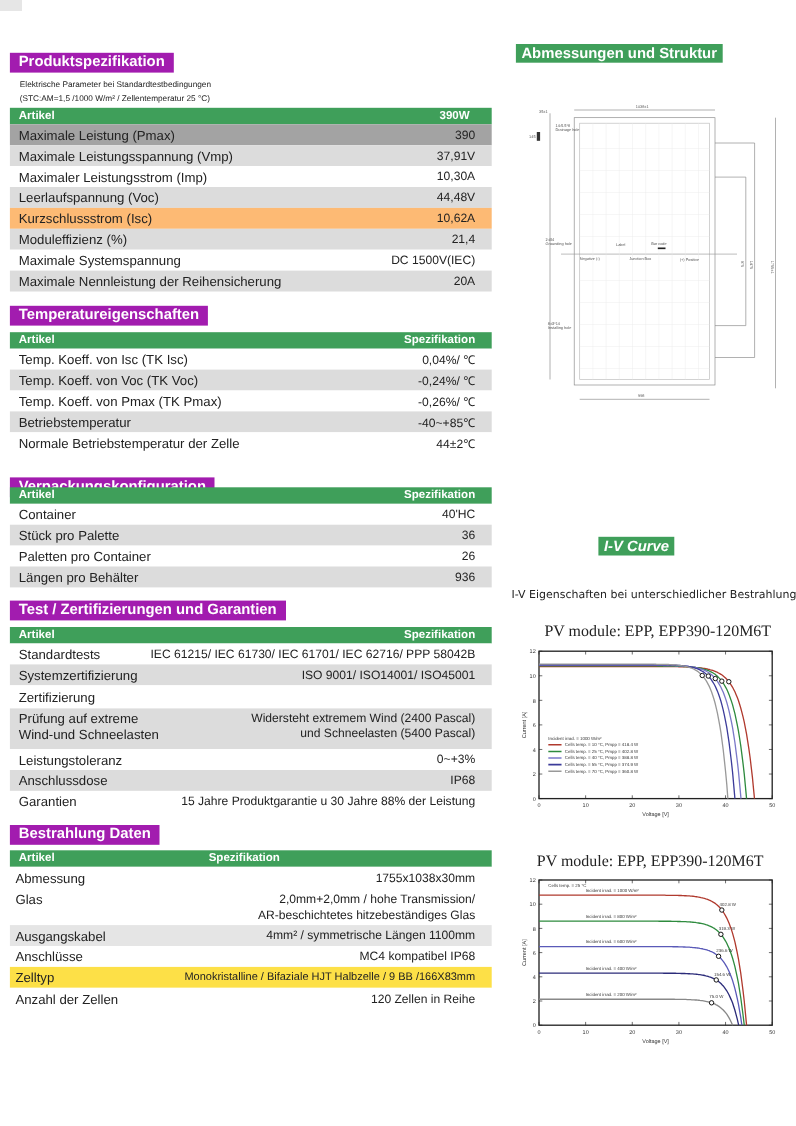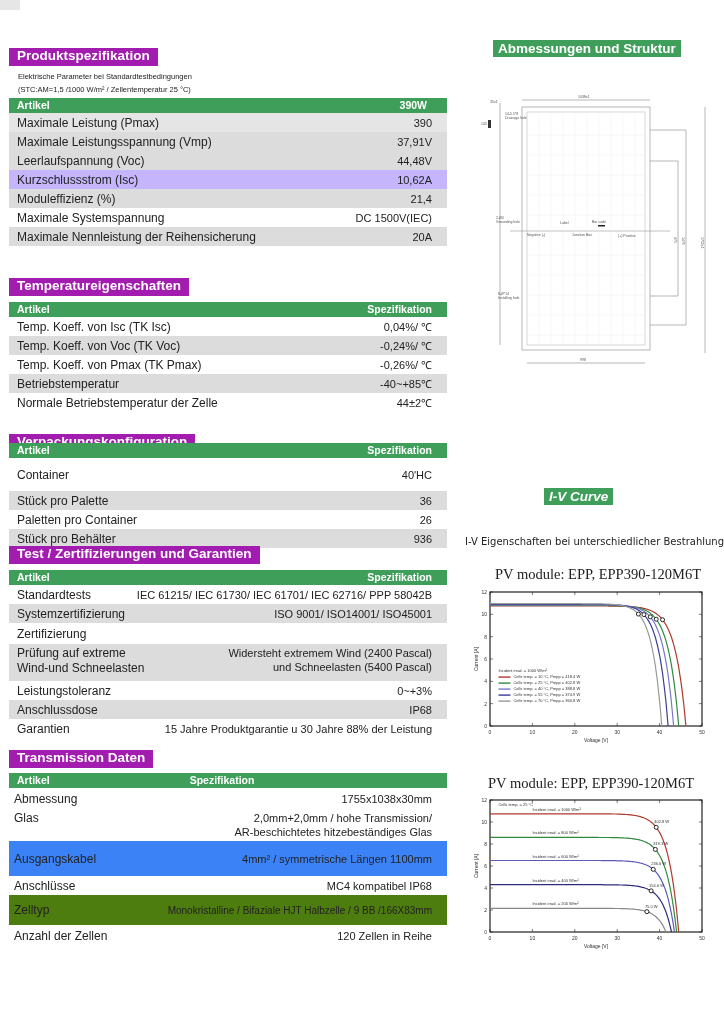--- a/index.html
+++ b/index.html
@@ -48,33 +48,37 @@
   <div class="subnote" style="top:70px; left:9px;">
     <div>Elektrische Parameter bei Standardtestbedingungen</div>
     <div>(STC:AM=1,5 /1000 W/m² / Zellentemperatur 25 °C)</div>
   </div>
   <div class="table" style="top:98px;">
     <div class="thead">
       <span>Artikel</span>
       <span style="padding-right:5px;">390W</span>
     </div>
     <div class="rows">
-      <div class="row" style="height:19px;background:#e5e5e5">
+      <div class="row" style="height:19px;background:#a3a3a3">
           <span class="k">Maximale Leistung (Pmax)</span>
           <span class="v">390</span>
         </div>
       <div class="row" style="height:19px;background:#dcdcdc">
           <span class="k">Maximale Leistungsspannung (Vmp)</span>
           <span class="v">37,91V</span>
         </div>
+      <div class="row" style="height:19px;background:#fff">
+          <span class="k">Maximaler Leistungsstrom (Imp)</span>
+          <span class="v">10,30A</span>
+        </div>
       <div class="row" style="height:19px;background:#dcdcdc">
           <span class="k">Leerlaufspannung (Voc)</span>
           <span class="v">44,48V</span>
         </div>
-      <div class="row" style="height:19px;background:#c4b5fd">
+      <div class="row" style="height:19px;background:#fdba74">
           <span class="k">Kurzschlussstrom (Isc)</span>
           <span class="v">10,62A</span>
         </div>
       <div class="row" style="height:19px;background:#dcdcdc">
           <span class="k">Moduleffizienz (%)</span>
           <span class="v">21,4</span>
         </div>
       <div class="row" style="height:19px;background:#fff">
           <span class="k">Maximale Systemspannung</span>
           <span class="v">DC 1500V(IEC)</span>
@@ -113,34 +117,34 @@
         <span class="v">44±2℃</span>
       </div>
   </div>
 
   <div class="section-title" style="top:396px;margin-top:38px;">Verpackungskonfiguration</div>
   <div class="table" style="top:443px;">
     <div class="thead">
       <span>Artikel</span>
       <span>Spezifikation</span>
     </div>
-    <div class="row" style="height:33px;background:#fff">
+    <div class="row" style="height:19px;background:#fff">
         <span class="k">Container</span>
         <span class="v">40'HC</span>
       </div>
     <div class="row" style="height:19px;background:#dcdcdc">
         <span class="k">Stück pro Palette</span>
         <span class="v">36</span>
       </div>
     <div class="row" style="height:19px;background:#fff">
         <span class="k">Paletten pro Container</span>
         <span class="v">26</span>
       </div>
     <div class="row" style="height:19px;background:#dcdcdc">
-        <span class="k">Stück pro Behälter</span>
+        <span class="k">Längen pro Behälter</span>
         <span class="v">936</span>
       </div>
   </div>
 
   <div class="section-title" style="top:546px;">Test / Zertifizierungen und Garantien</div>
   <div class="table" style="top:570px;">
     <div class="thead">
       <span>Artikel</span>
       <span>Spezifikation</span>
     </div>
@@ -168,55 +172,55 @@
     <div class="row" style="height:19px;background:#dcdcdc">
         <span class="k">Anschlussdose</span>
         <span class="v">IP68</span>
       </div>
     <div class="row" style="height:19px;background:#fff">
         <span class="k">Garantien</span>
         <span class="v">15 Jahre Produktgarantie u 30 Jahre 88% der Leistung</span>
       </div>
   </div>
 
-  <div class="section-title" style="top:750px;">Transmission Daten</div>
+  <div class="section-title" style="top:750px;">Bestrahlung Daten</div>
   <div class="table" style="top:773px;">
     <div class="thead" style="justify-content:flex-start;">
       <span>Artikel</span>
       <span style="margin-left:140px;">Spezifikation</span>
     </div>
     <div class="row" style="height:21px;background:#fff;padding-left:5px">
         <span class="k">Abmessung</span>
         <span class="v">1755x1038x30mm</span>
       </div>
     <div class="row tall" style="height:32px;background:#fff;padding-left:5px">
         <span class="k">Glas</span>
         <span class="v multi">2,0mm+2,0mm / hohe Transmission/
 AR-beschichtetes hitzebeständiges Glas</span>
       </div>
-    <div class="row" style="height:35px;background:#3b82f6;padding-left:5px">
+    <div class="row" style="height:19px;background:#e5e5e5;padding-left:5px">
         <span class="k">Ausgangskabel</span>
         <span class="v">4mm² / symmetrische Längen 1100mm</span>
       </div>
     <div class="row" style="height:19px;background:#fff;padding-left:5px">
         <span class="k">Anschlüsse</span>
         <span class="v">MC4 kompatibel IP68</span>
       </div>
-    <div class="row" style="height:30px;background:#4d7c0f;padding-left:5px">
+    <div class="row" style="height:19px;background:#fde047;padding-left:5px">
         <span class="k">Zelltyp</span>
         <span class="v" style="font-size:10px">Monokristalline / Bifaziale HJT Halbzelle / 9 BB /166X83mm</span>
       </div>
     <div class="row" style="height:21px;background:#fff;padding-left:5px">
         <span class="k">Anzahl der Zellen</span>
         <span class="v">120 Zellen in Reihe</span>
       </div>
   </div>
 </div>
 
-<div class="green-title" style="left:493px; top:40px;">Abmessungen und Struktur</div>
+<div class="green-title" style="left:469px; top:40px;">Abmessungen und Struktur</div>
 
 <svg class="drawing" viewBox="0 0 230 270">
   <g stroke="#888" fill="none" stroke-width="0.6">
     <rect x="42" y="12" width="128" height="243"></rect>
     <rect x="47" y="17" width="118" height="233" stroke="#bbb"></rect>
     <line x1="42" y1="5" x2="170" y2="5"></line>
     <line x1="20" y1="8" x2="20" y2="250"></line>
     <line x1="225" y1="12" x2="225" y2="258"></line>
     <line x1="170" y1="35" x2="206" y2="35"></line>
     <line x1="206" y1="35" x2="206" y2="230"></line>

